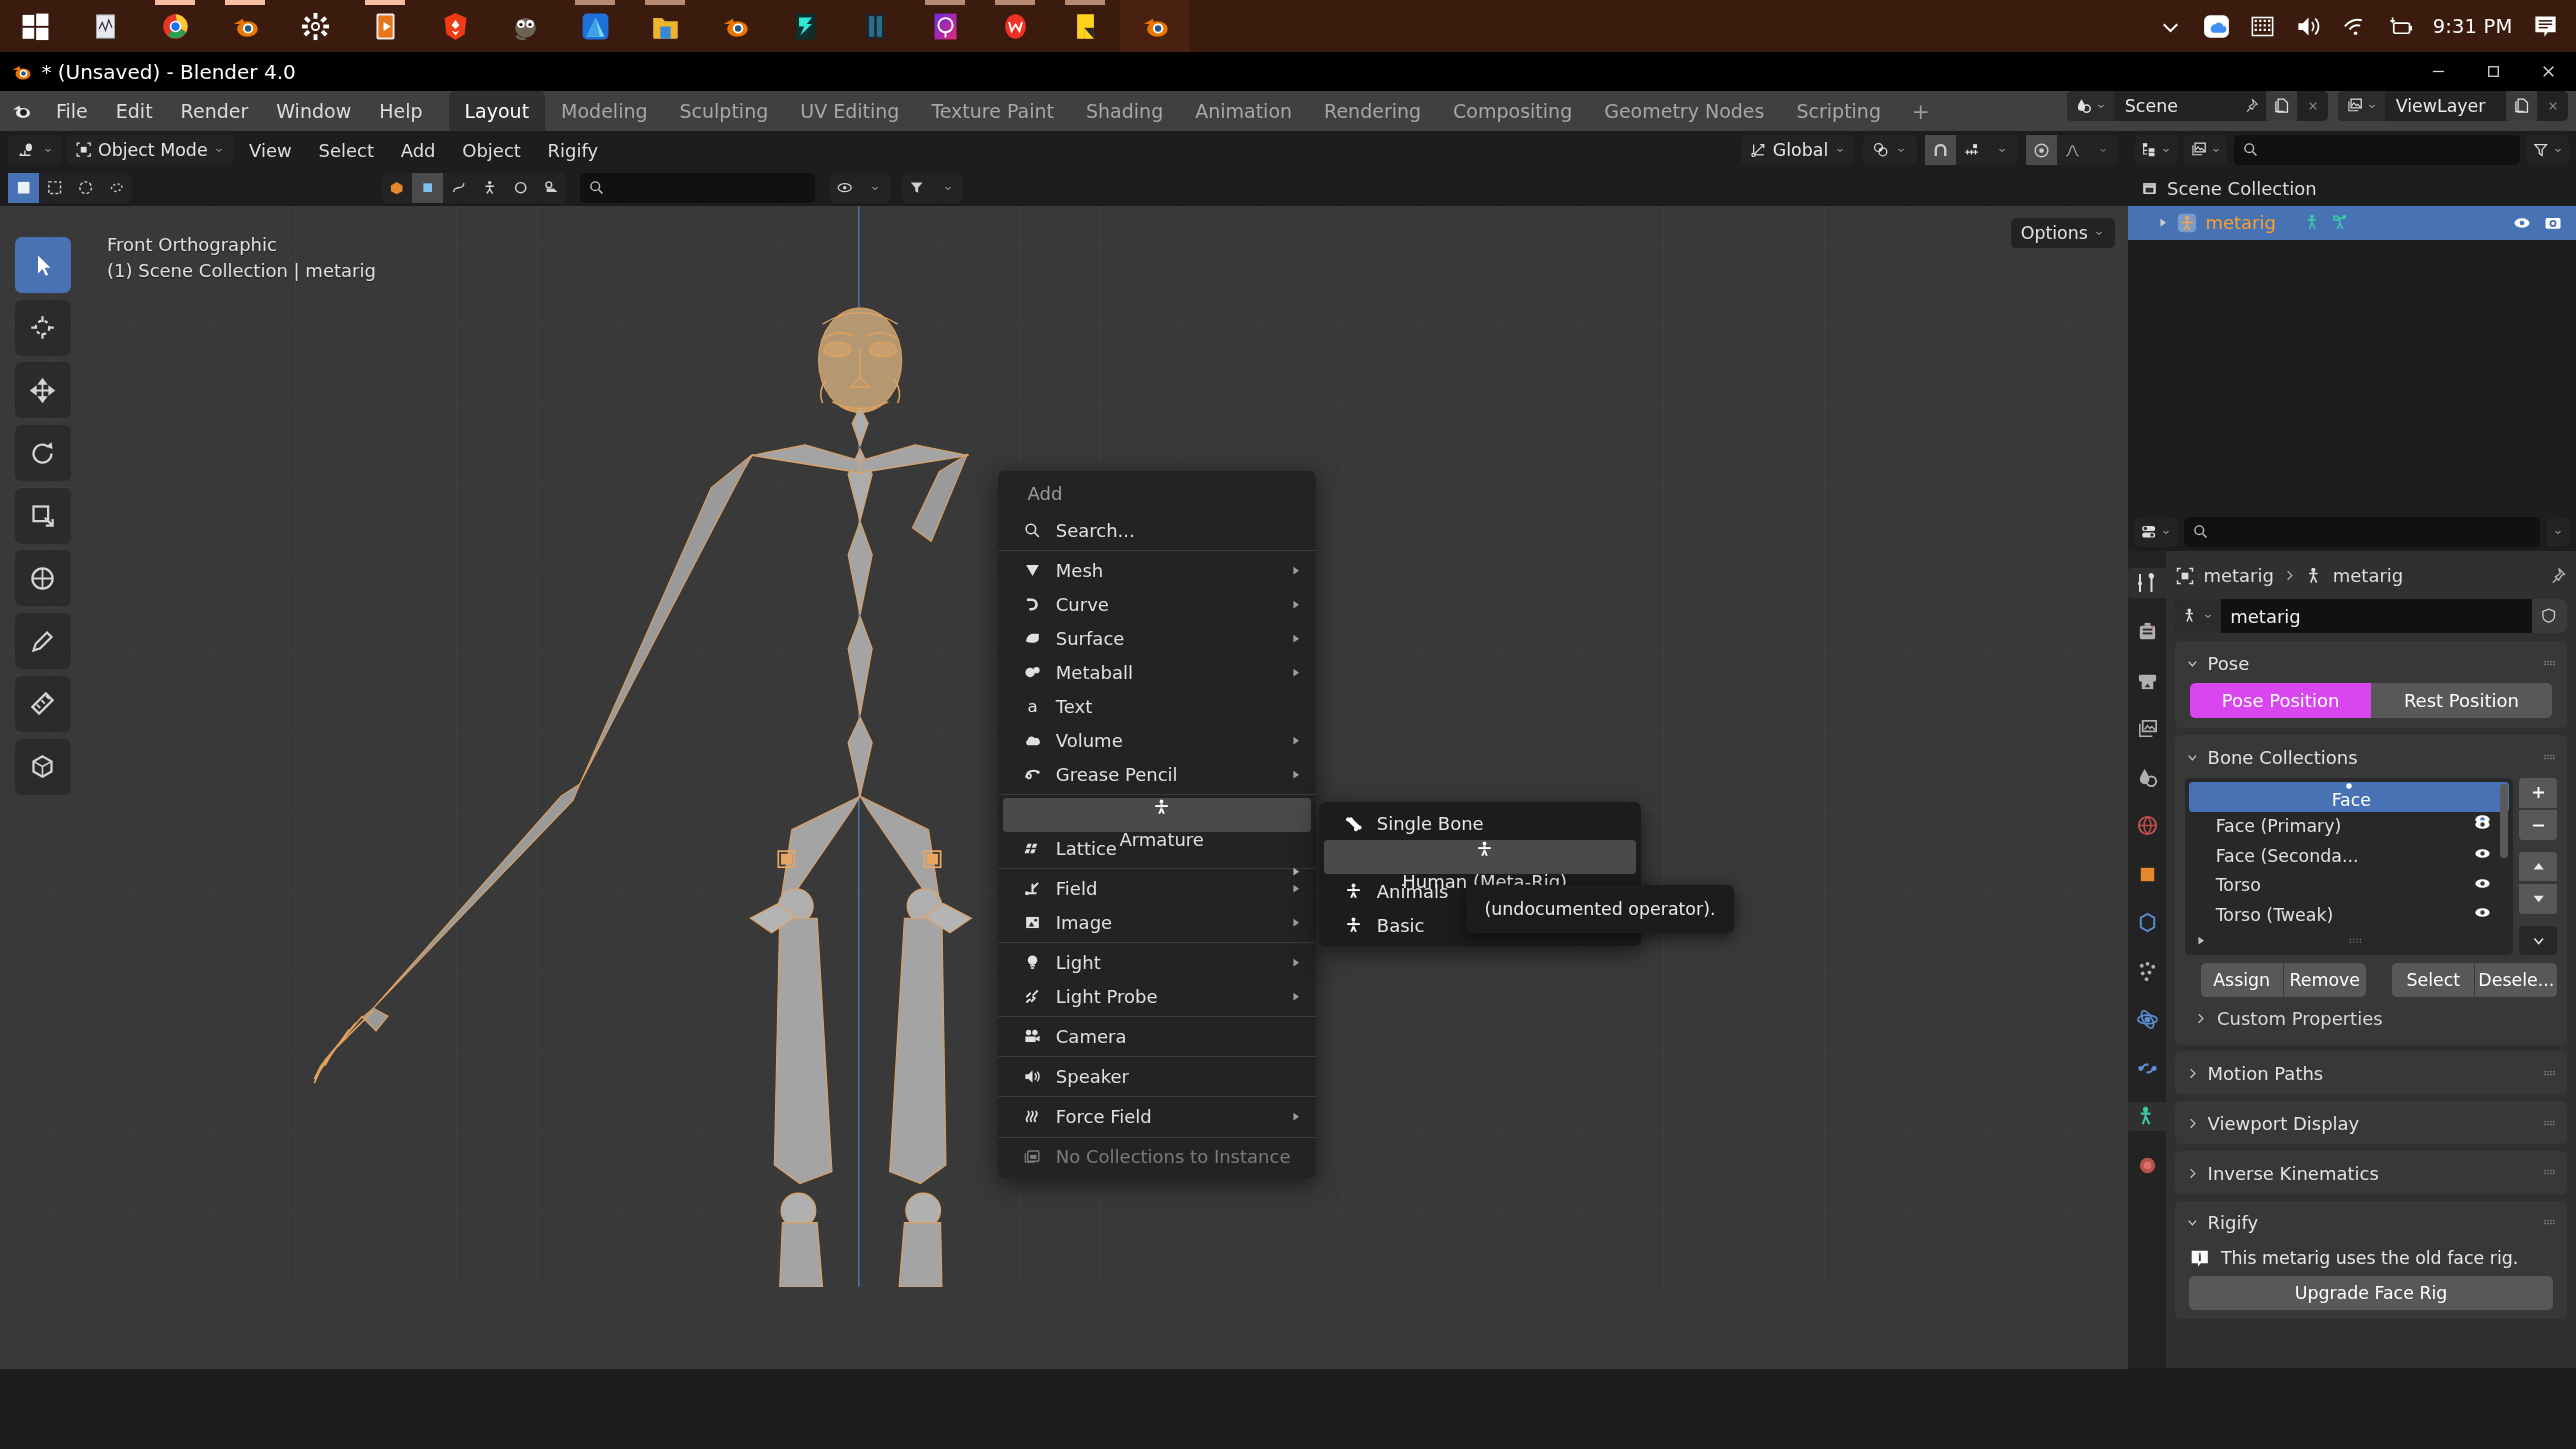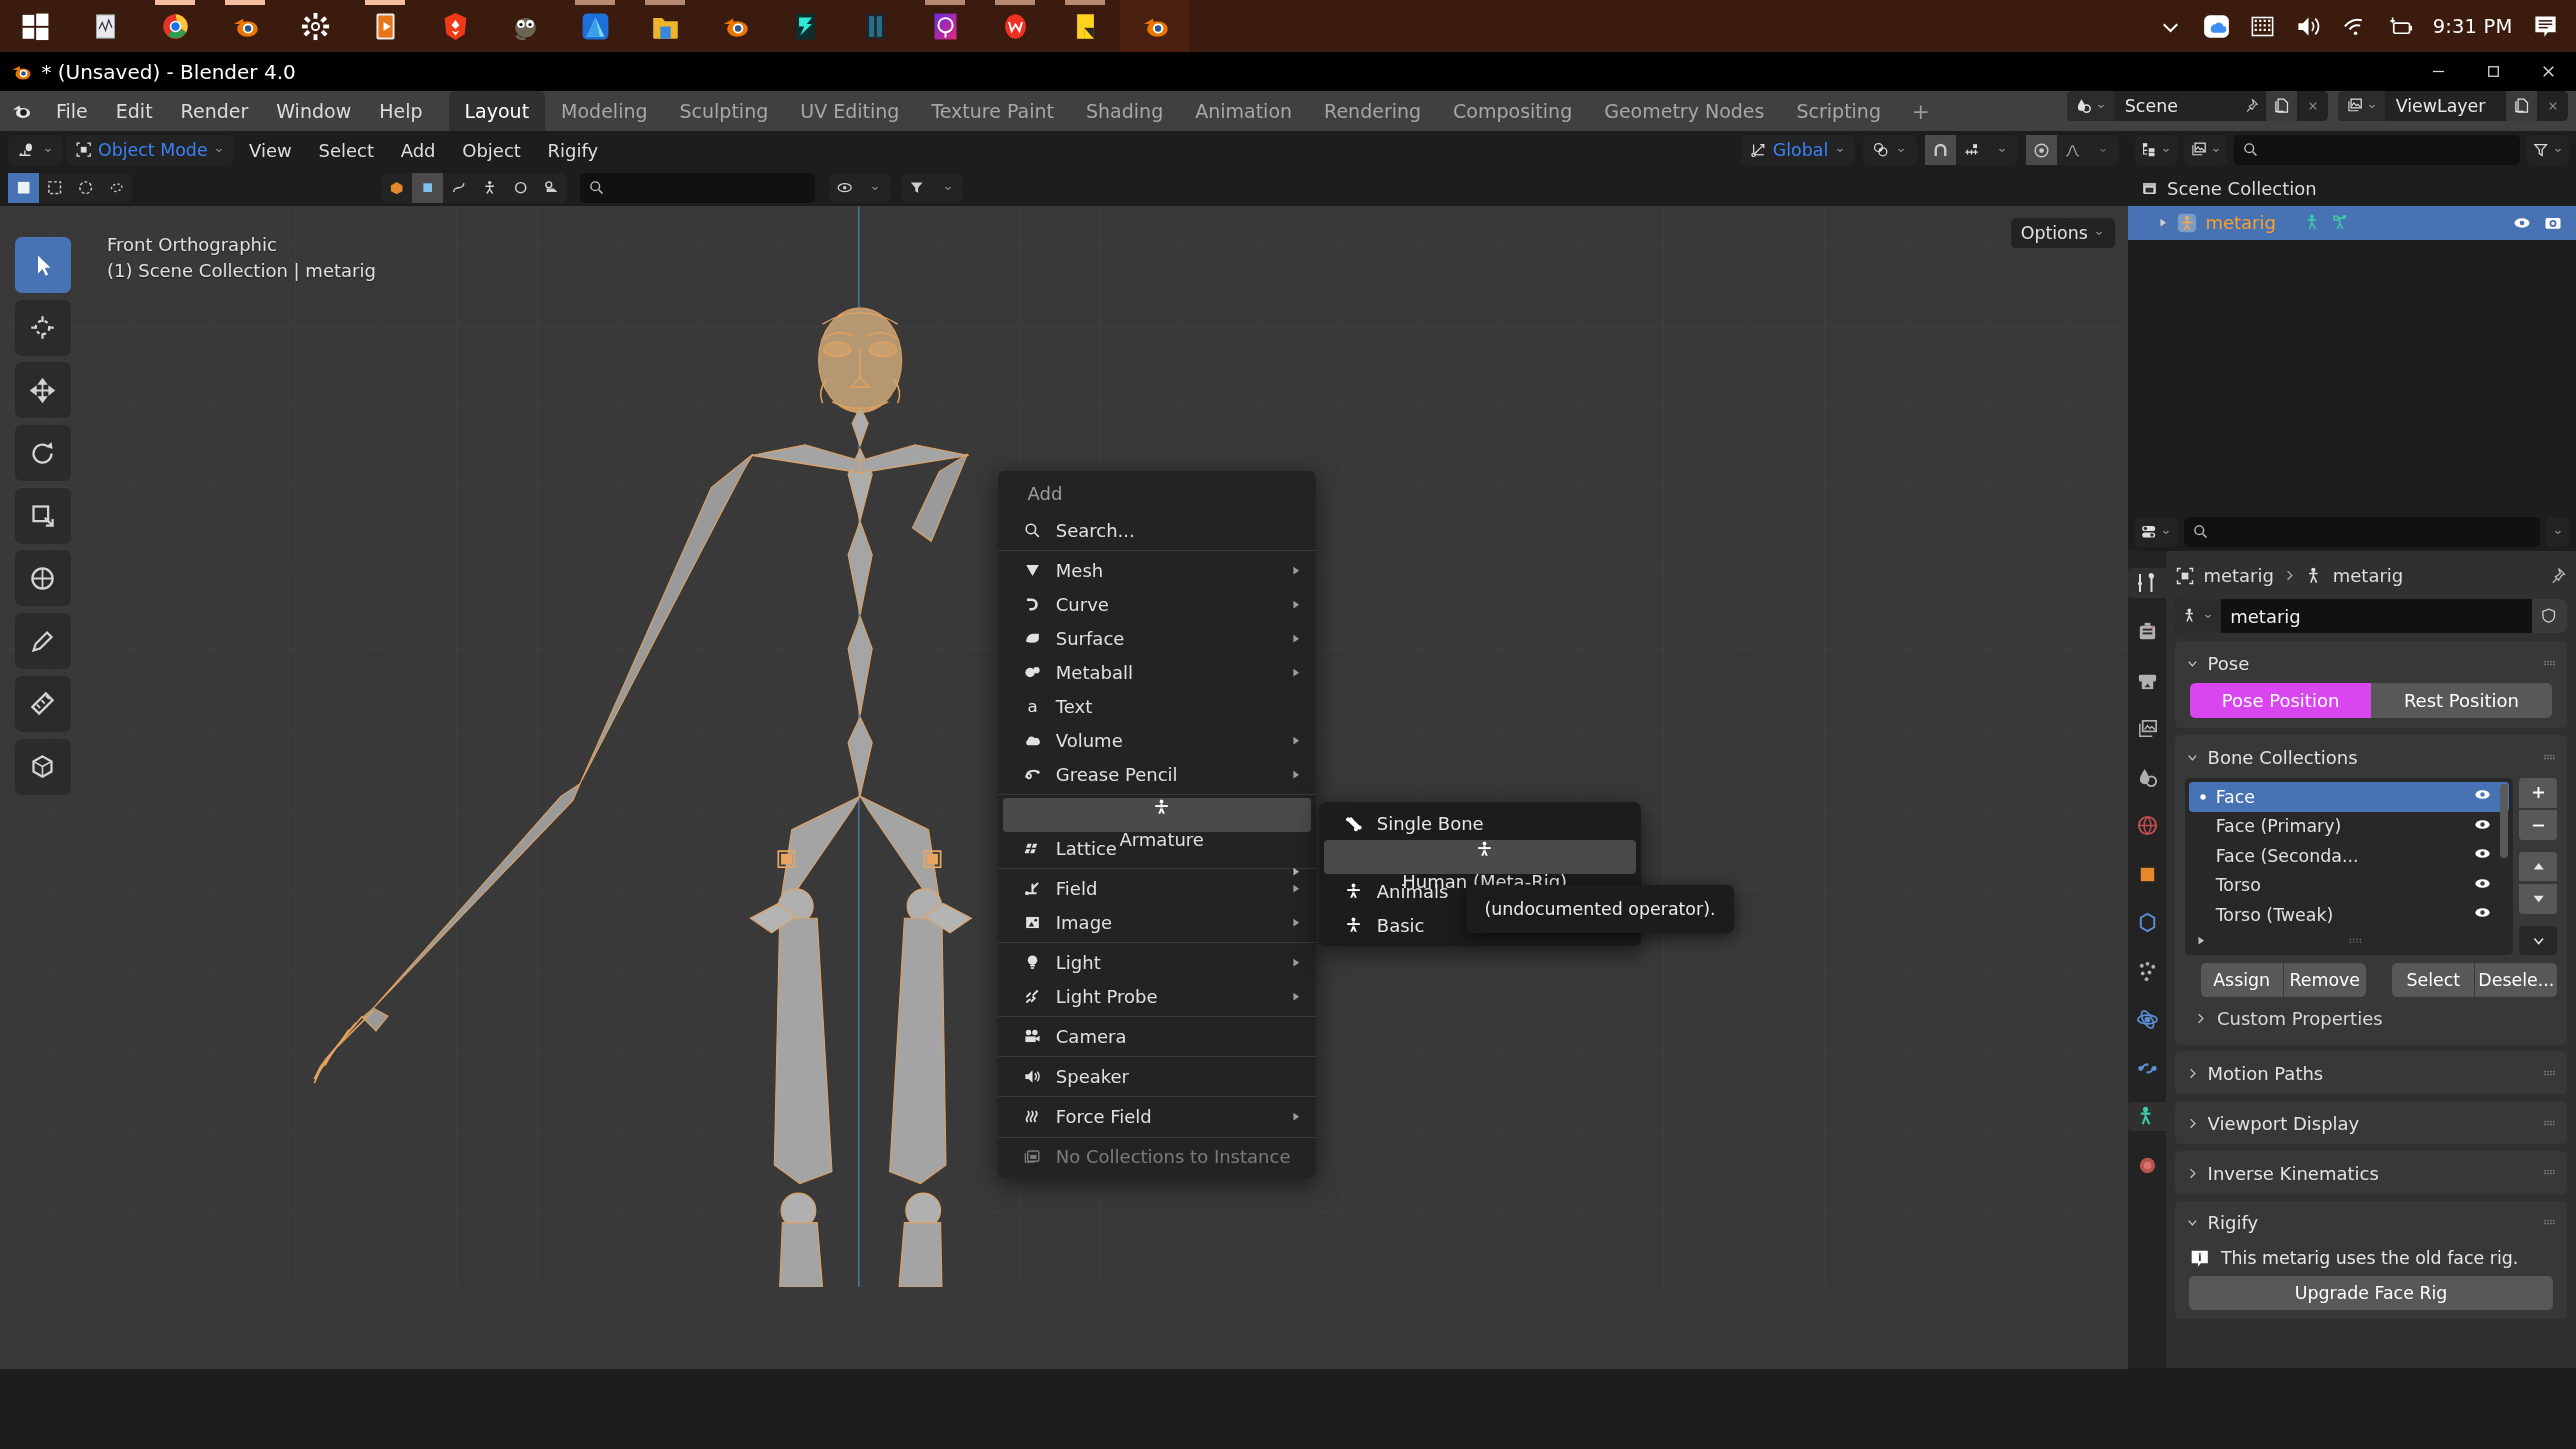--- a/index.html
+++ b/index.html
@@ -104,21 +104,21 @@
   #vp-header {
     position: absolute; left: 0; top: 0; width: 2128px; height: 38px;
     background: #1d1d1d; display: flex; align-items: center; padding-left: 8px; gap: 2.7px;
   }
   #vp-header2 {
     position: absolute; left: 0; top: 38px; width: 2128px; height: 38px;
     background: #1d1d1d; display: flex; align-items: center; padding-left: 8px; gap: 4px;
   }
   .hdr-btn {
     height: 29.5px; display: flex; align-items: center; gap: 5.4px; padding: 0 9.4px;
-    background: #232323; border-radius: 5.4px; font-size: 17.4px; color: #3b82f6; white-space: nowrap;
+    background: #232323; border-radius: 5.4px; font-size: 17.4px; color: #e5e5e5; white-space: nowrap;
   }
   .hdr-menu { padding: 0 12px; font-size: 18px; color: #dedede; white-space: nowrap; }
   .icogrp { display: flex; align-items: center; background:#232323; border-radius: 5.4px; height: 29.5px; }
   .icogrp .ic { width: 31px; height: 29.5px; display: flex; align-items:center; justify-content:center; }
   .icogrp .ic.on { background: #4b4b4b; }
   .icogrp .ic.blue { background: #4772b3; }
 
   
   #vp-canvas {
     position: absolute; left: 0; top: 75px; width: 2128px; height: 1081px;
@@ -204,21 +204,21 @@
   .seg { display: flex; margin: 4px 5.4px 1.3px 5.4px; border-radius: 5.4px; overflow: hidden; }
   .seg > div { flex: 1; height: 35px; display:flex; align-items:center; justify-content:center;
                font-size: 18px; color:#ffffff; background:#585858; }
   .seg > div.on { background: #d946ef; }
 
   #bonecoll-wrap { display: flex; gap: 6.7px; margin-top: 5.4px; }
   #bonecoll-list {
     flex: 1; background: #282828; border-radius: 5.4px; padding: 4px; position: relative;
   }
   .bc-row { display: flex; align-items: center; height: 29.5px; padding: 0 6.7px; font-size: 17.4px; color: #e0e0e0; border-radius: 4px; }
-  .bc-row.sel { background: #4772b3; color: #ffffff; }
+  .bc-row.sel { background: #4772b3; color: #ffffff; flex-direction: column; }
   .bc-dot { width: 14.8px; display:flex; justify-content:center; }
   .bc-name { margin-left: 5.4px; }
   .bc-eye { margin-left: auto; margin-right: 9.4px; }
   .bc-scroll { position: absolute; right: 4.7px; top: 5.4px; width: 8px; height: 74px; background:#5a5a5a; border-radius: 4px; }
   .bc-foot { display:flex; align-items:center; height: 21.5px; padding: 0 5.4px; }
   .bc-grip { margin: 0 auto; opacity:.6; }
   #bonecoll-side { width: 38px; display: flex; flex-direction: column; gap: 4px; }
   .bcs { width: 38px; height: 29.5px; background:#585858; border-radius: 4px; display:flex; align-items:center; justify-content:center; }
   .bcs.dark { background: #282828; }
   .bcs.top { border-radius: 4px 4px 0 0; }

